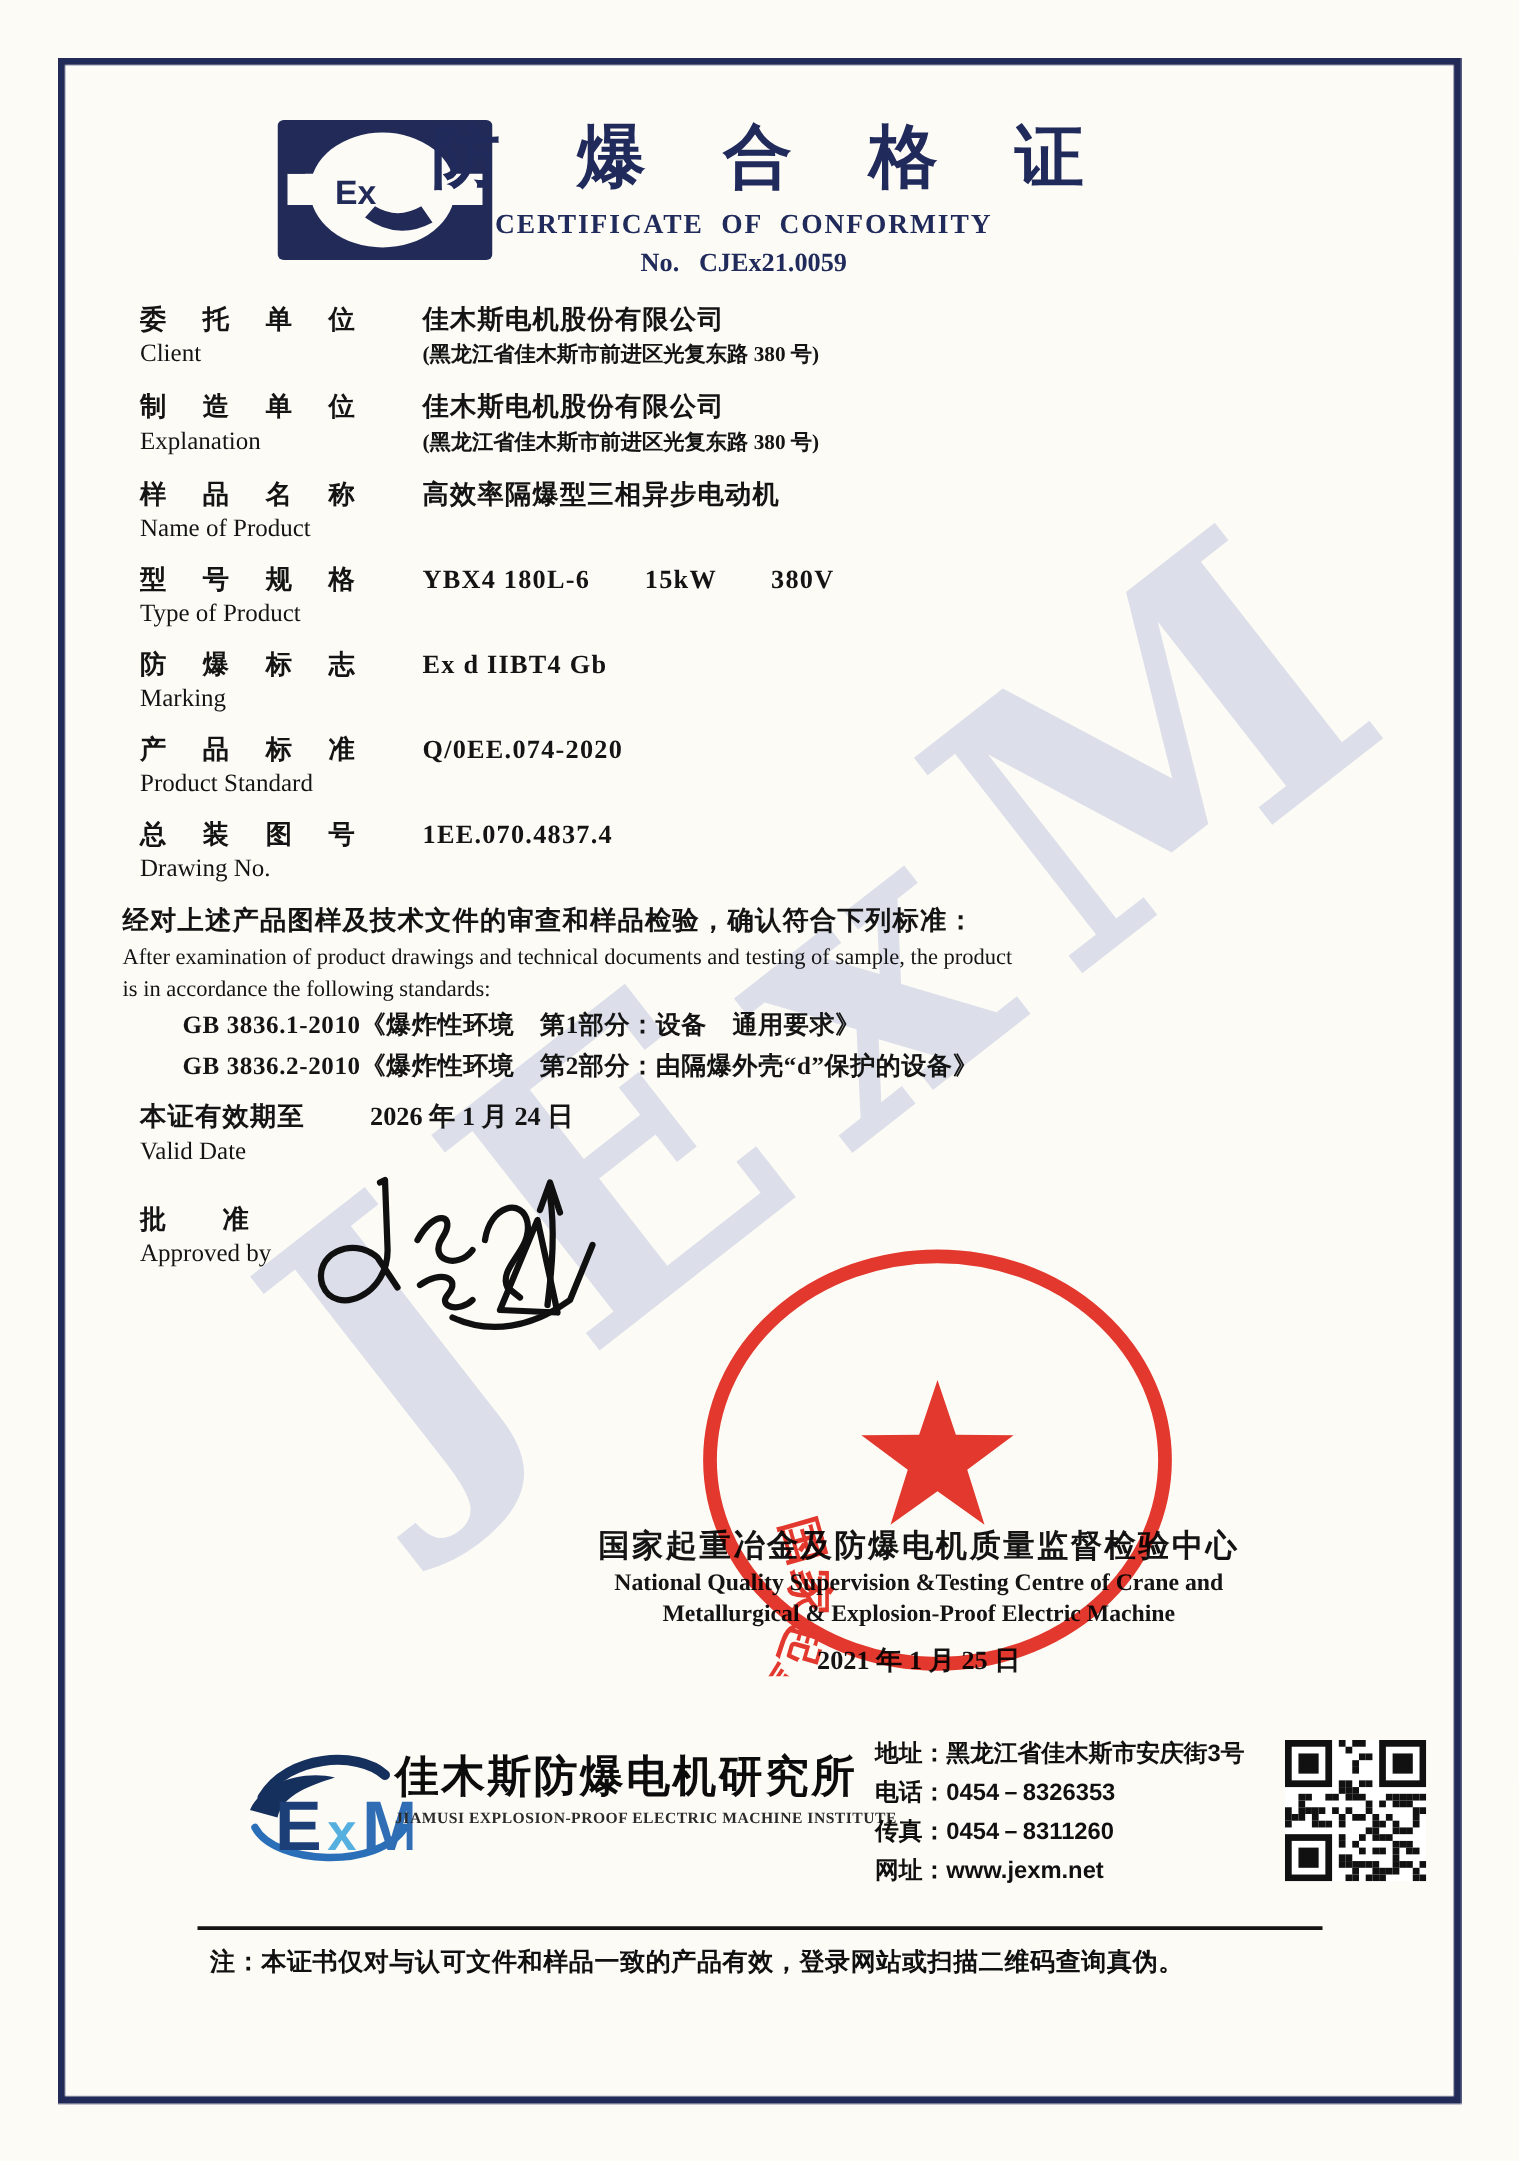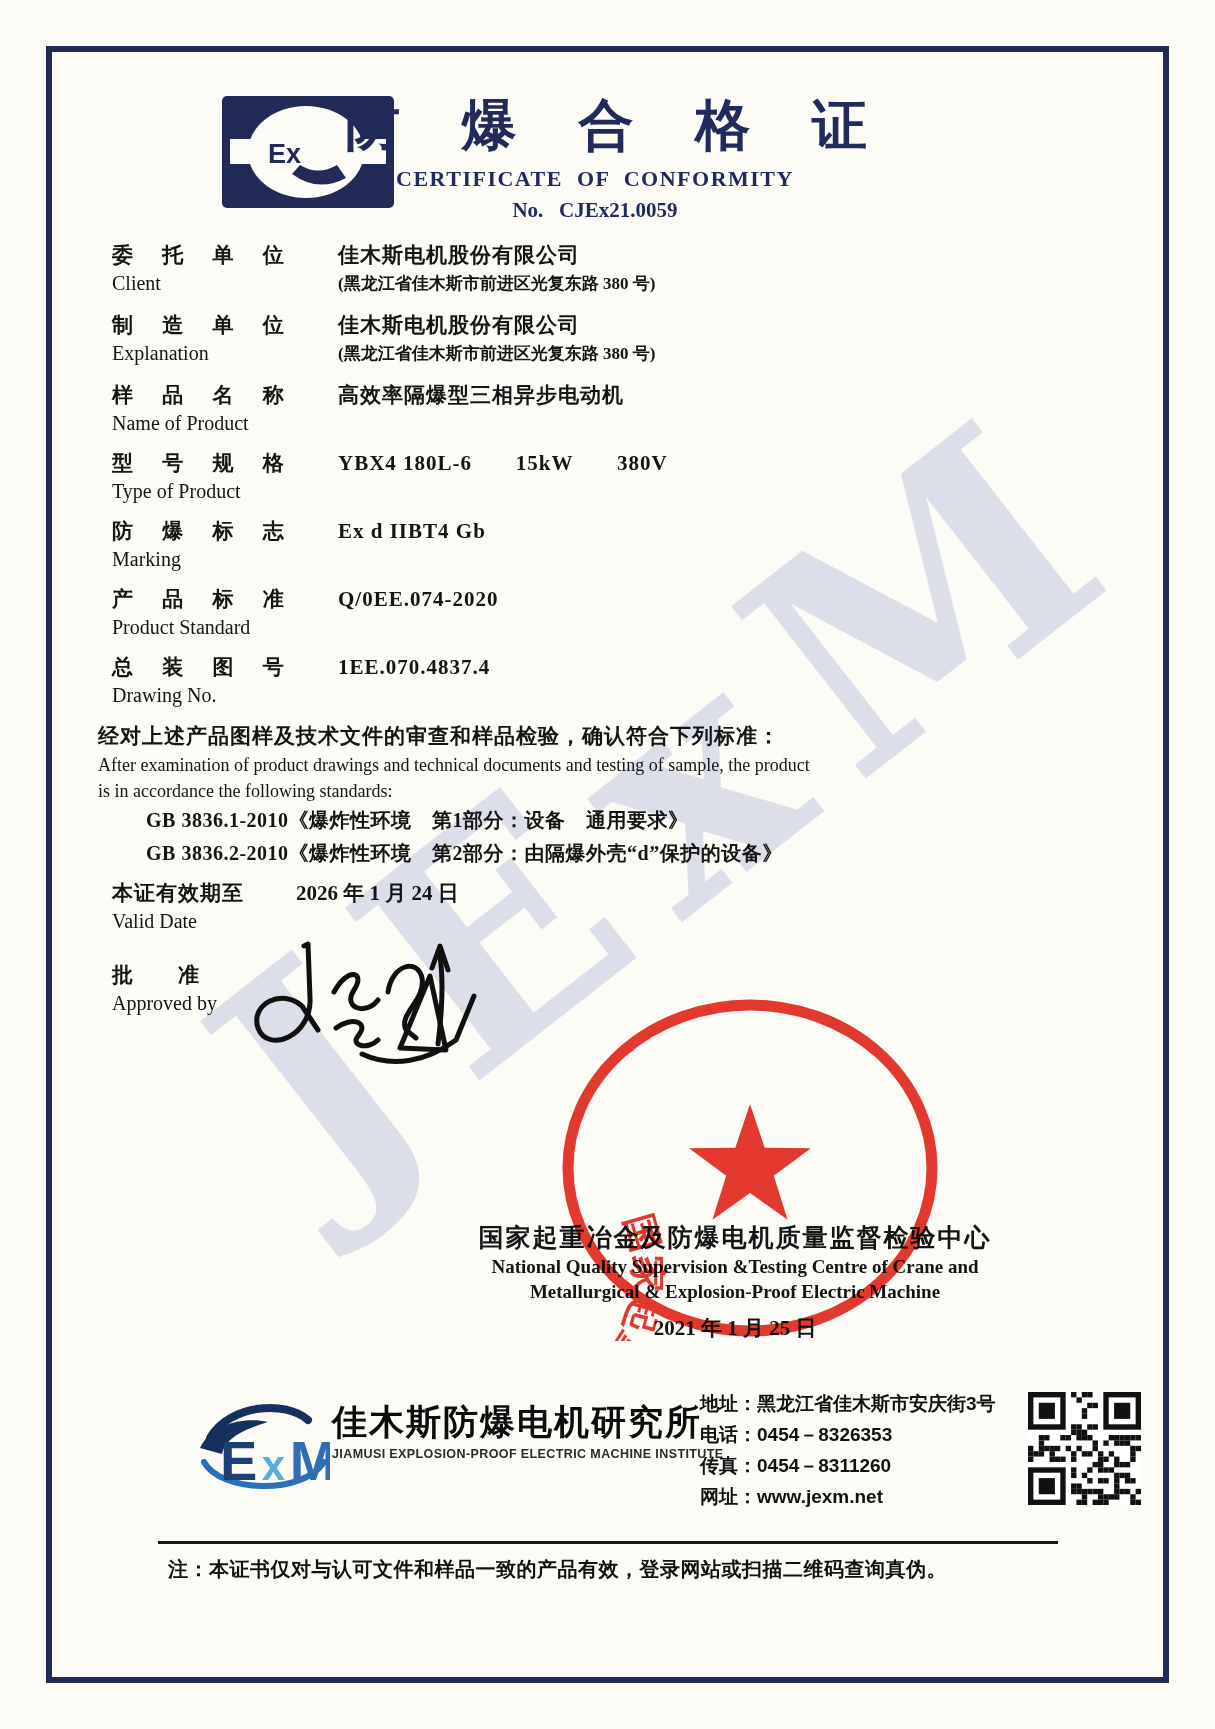--- a/index.html
+++ b/index.html
@@ -54,21 +54,21 @@
   .sig-wrap{position:relative;height:120px;flex:1;}
   .signature{position:absolute;left:0;top:-28px;}
   
   .issuer{position:absolute;left:385px;top:1222px;width:700px;text-align:center;z-index:1;}
   .issuer-zh{font-size:25px;font-weight:bold;letter-spacing:2px;white-space:nowrap;line-height:32px;}
   .issuer-en{font-size:19px;font-weight:bold;line-height:25px;}
   .issue-date{font-size:21px;font-weight:bold;margin-top:10px;white-space:pre;}
   .seal{position:absolute;left:555px;top:996px;z-index:2;mix-blend-mode:multiply;opacity:0.92;}
   
   .footer-logo{position:absolute;left:190px;top:1396px;}
-  .inst-block{position:absolute;left:332px;top:1400px;font-family:Liberation Sans, sans-serif;}
+  .inst-block{position:absolute;left:316px;top:1400px;font-family:Liberation Serif, serif;}
   .inst-zh{font-size:35px;font-weight:bold;letter-spacing:2px;color:#0c0c0c;line-height:44px;white-space:nowrap;}
   .inst-en{font-size:12.5px;font-weight:bold;color:#2a2a2a;letter-spacing:0.4px;margin-top:3px;white-space:nowrap;}
   .contact{position:absolute;left:700px;top:1388px;font-family:"Liberation Sans","DejaVu Sans",sans-serif;}
   .contact-line{font-size:19px;font-weight:bold;line-height:31px;color:#101010;white-space:nowrap;}
   .qr{position:absolute;left:1028px;top:1392px;}
   .note-divider{position:absolute;left:158px;top:1541px;width:900px;height:3px;background:#151515;}
   .cert-note{
     position:absolute;left:168px;top:1556px;width:900px;
     font-family:"Liberation Sans","DejaVu Sans",sans-serif;
     font-size:20px;font-weight:bold;letter-spacing:0.5px;color:#101010;white-space:nowrap;

